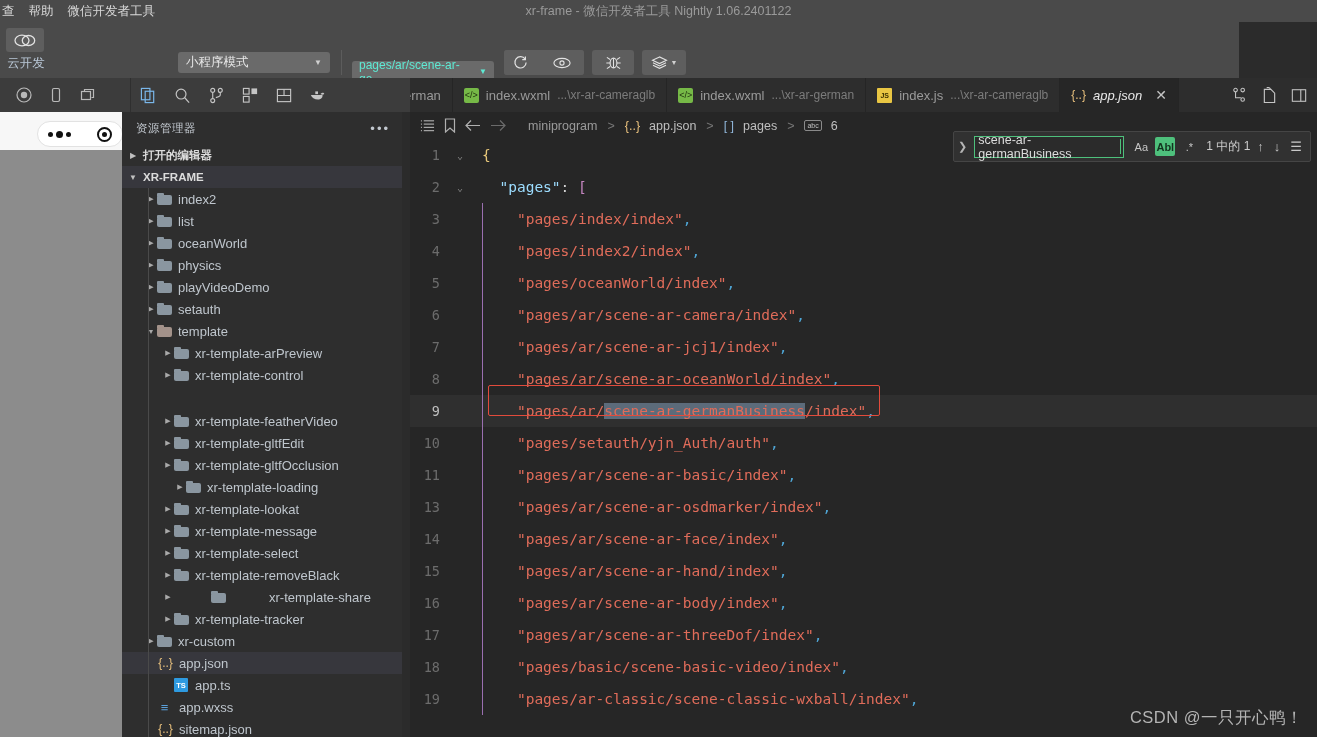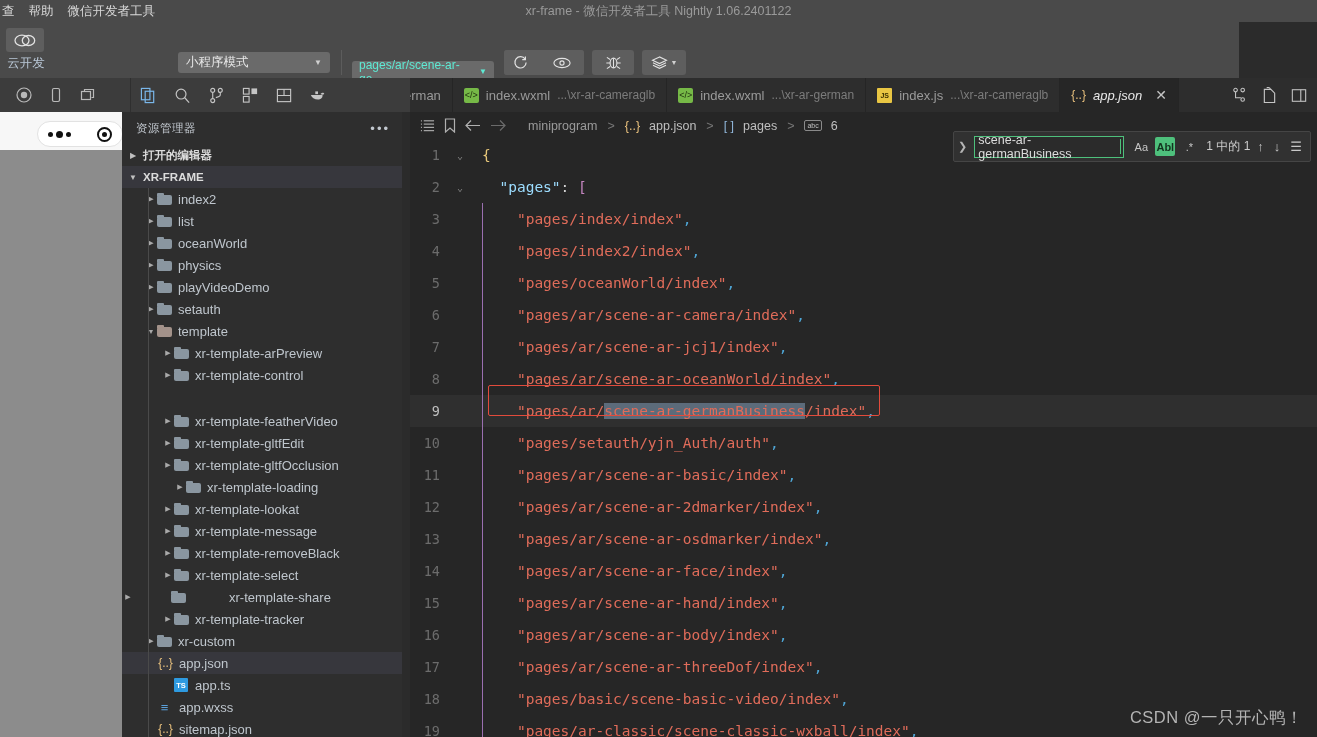--- a/index.html
+++ b/index.html
@@ -516,28 +516,28 @@
           <span>xr-template-lookat</span>
         </div>
         <div class="row" style="padding-left: 40px;">
           <span class="tri2">▶</span>
           <span class="folder-ic"></span>
           <span>xr-template-message</span>
         </div>
         <div class="row" style="padding-left: 40px;">
           <span class="tri2">▶</span>
           <span class="folder-ic"></span>
+          <span>xr-template-select</span>
+        </div>
+        <div class="row" style="padding-left: 40px;">
+          <span class="tri2">▶</span>
+          <span class="folder-ic"></span>
           <span>xr-template-removeBlack</span>
         </div>
-        <div class="row" style="padding-left: 40px;">
-          <span class="tri2">▶</span>
-          <span class="folder-ic"></span>
-          <span>xr-template-select</span>
-        </div>
-        <div class="row" style=" gap: 37px;">
+        <div class="row" style="padding-left: 40px; gap: 37px;">
           <span class="tri2">▶</span>
           <span class="folder-ic"></span>
           <span>xr-template-share</span>
         </div>
         <div class="row" style="padding-left: 40px;">
           <span class="tri2">▶</span>
           <span class="folder-ic"></span>
           <span>xr-template-tracker</span>
         </div>
         <div class="row" style="padding-left: 23px;">
@@ -734,27 +734,20 @@
         <span class="indent-guide"></span>
       </div>
       <div class="line">
         <span class="ln">11</span>
         <span class="fold"></span>
         <span class="gut-gap"></span>
         <span class="ctext"><span>    </span><span class="s-str">"pages/ar/scene-ar-basic/index"</span><span class="s-comma">,</span></span>
         <span class="indent-guide"></span>
       </div>
       <div class="line">
-        <span class="ln">12</span>
-        <span class="fold"></span>
-        <span class="gut-gap"></span>
-        <span class="ctext"><span>    </span><span class="s-str">"pages/ar/scene-ar-2dmarker/index"</span><span class="s-comma">,</span></span>
-        <span class="indent-guide"></span>
-      </div>
-      <div class="line">
         <span class="ln">13</span>
         <span class="fold"></span>
         <span class="gut-gap"></span>
         <span class="ctext"><span>    </span><span class="s-str">"pages/ar/scene-ar-osdmarker/index"</span><span class="s-comma">,</span></span>
         <span class="indent-guide"></span>
       </div>
       <div class="line">
         <span class="ln">14</span>
         <span class="fold"></span>
         <span class="gut-gap"></span>

